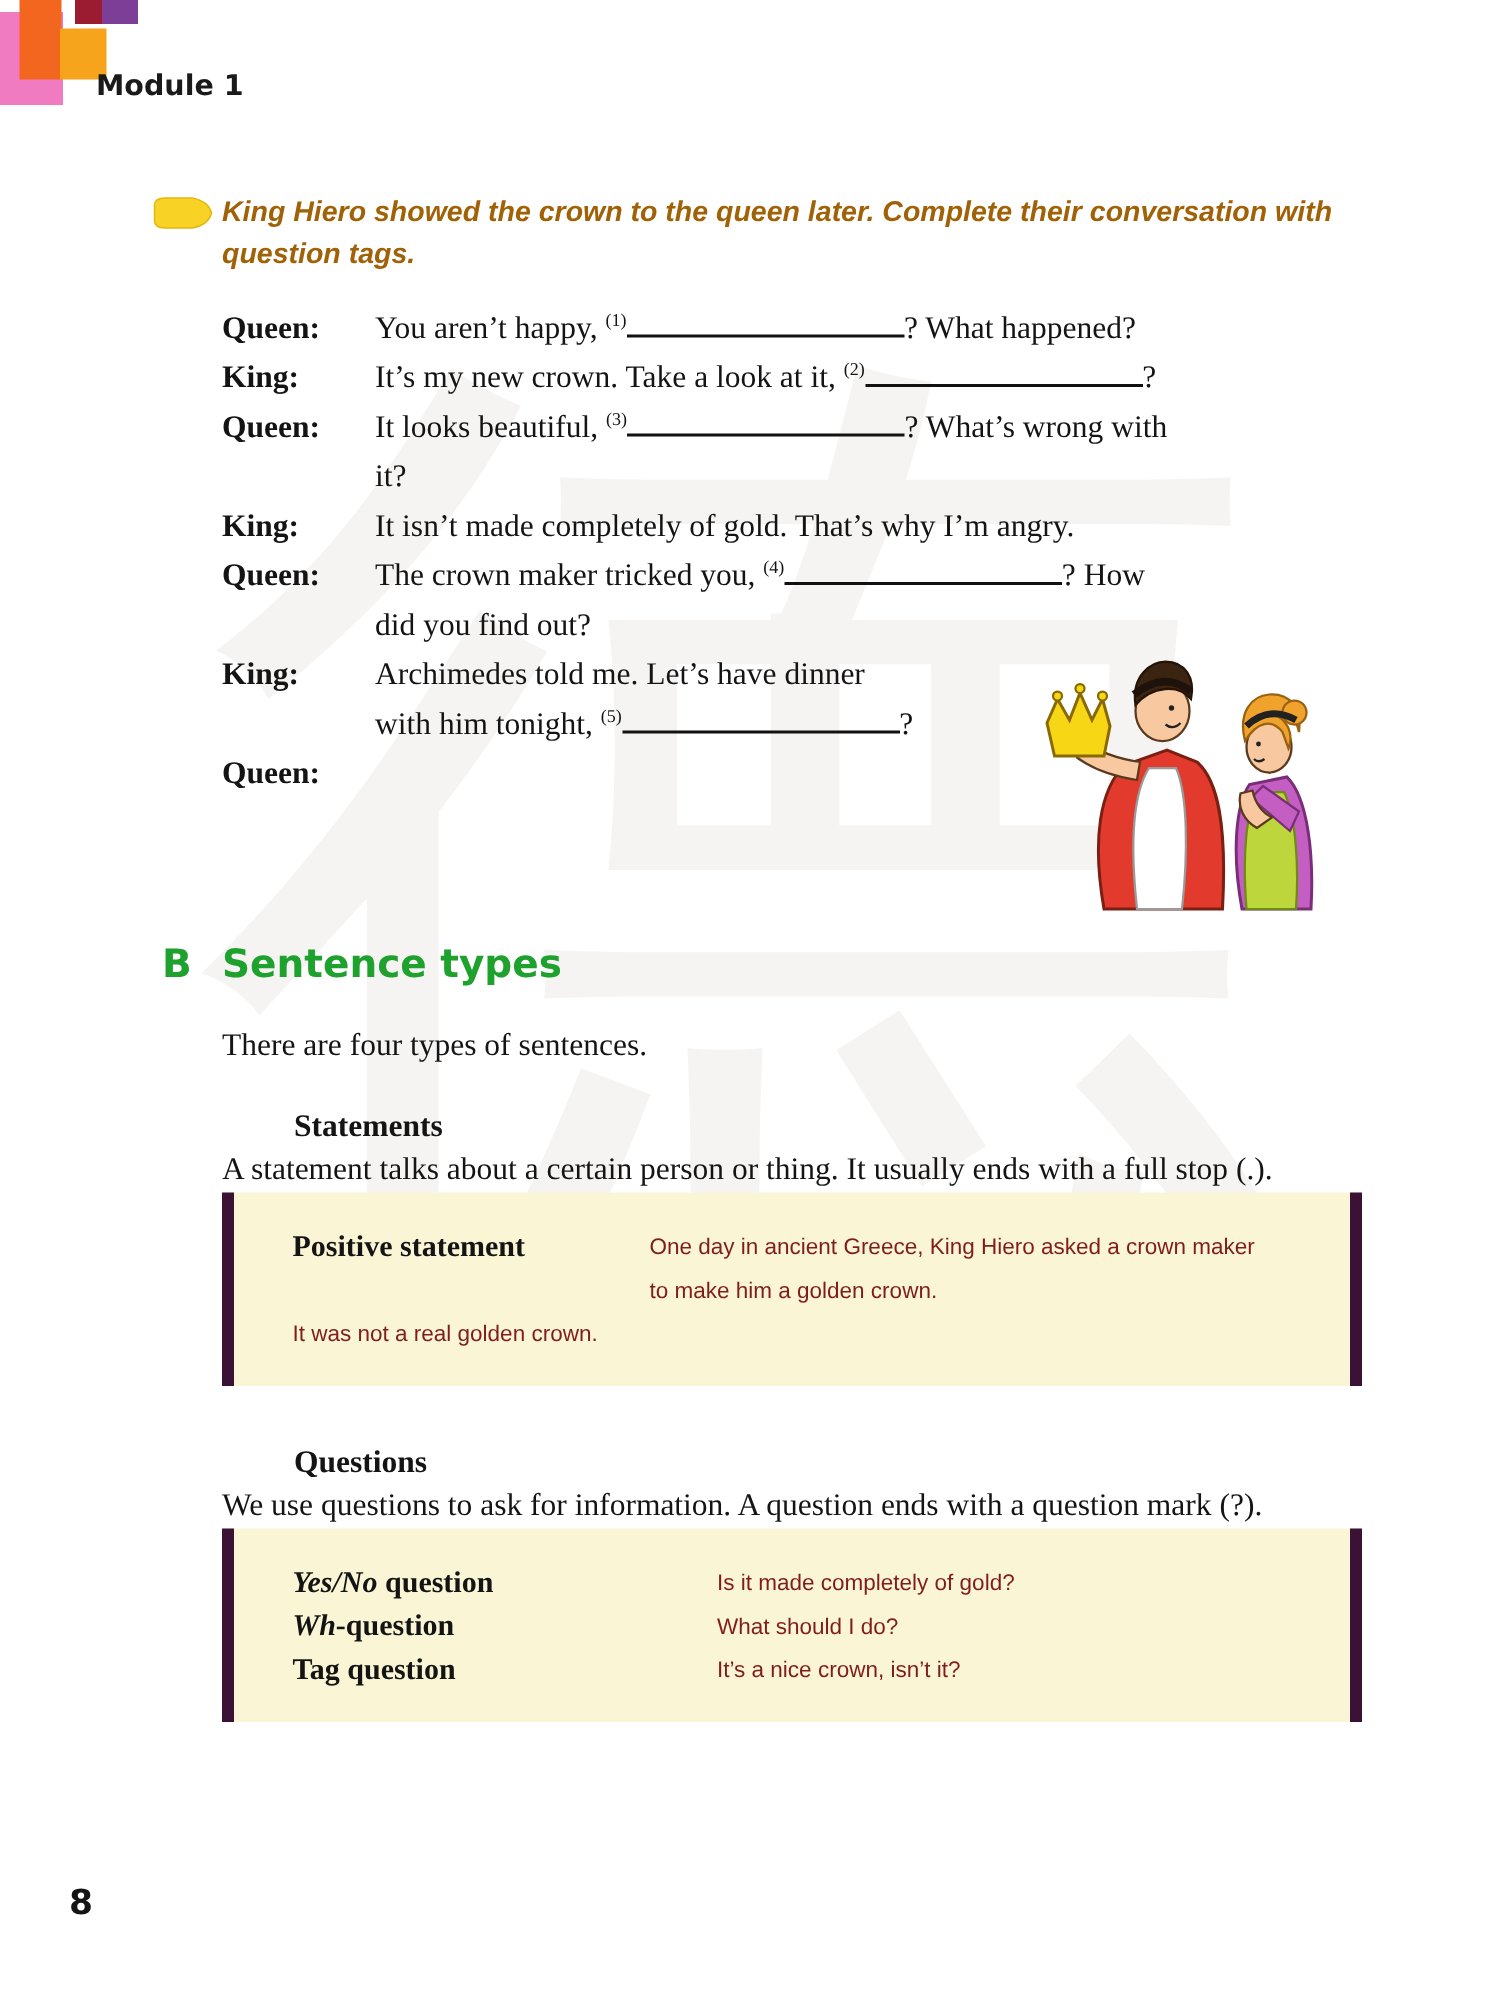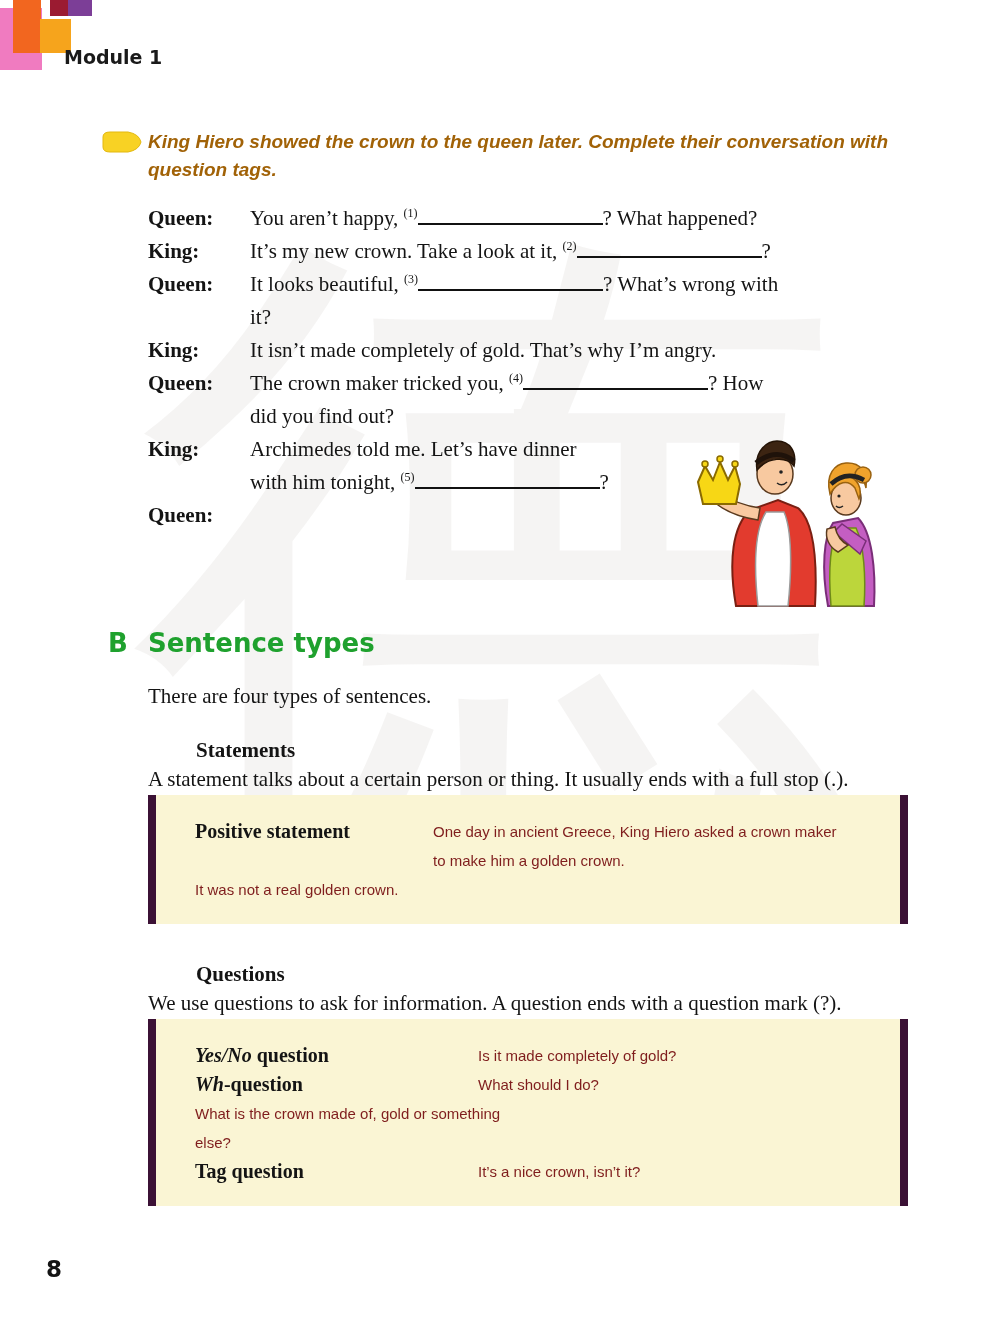--- a/index.html
+++ b/index.html
@@ -162,21 +162,20 @@
       <div class="ex-box box2" id="box2">
           <div class="box-row">
             <div class="box-label"><i>Yes/No</i><span> question</span></div>
             <div class="box-example">Is it made completely of gold?</div>
           </div>
           <div class="box-row">
             <div class="box-label"><i>Wh</i><span>-question</span></div>
             <div class="box-example">What should I do?</div>
           </div>
           <div class="box-row">
-            <div class="box-example">What is the crown made of, gold or something else?</div>
           </div>
           <div class="box-row">
             <div class="box-label"><span>Tag question</span></div>
             <div class="box-example">It’s a nice crown, isn’t it?</div>
           </div>
         </div>
     </div>
 
   </div>
 

